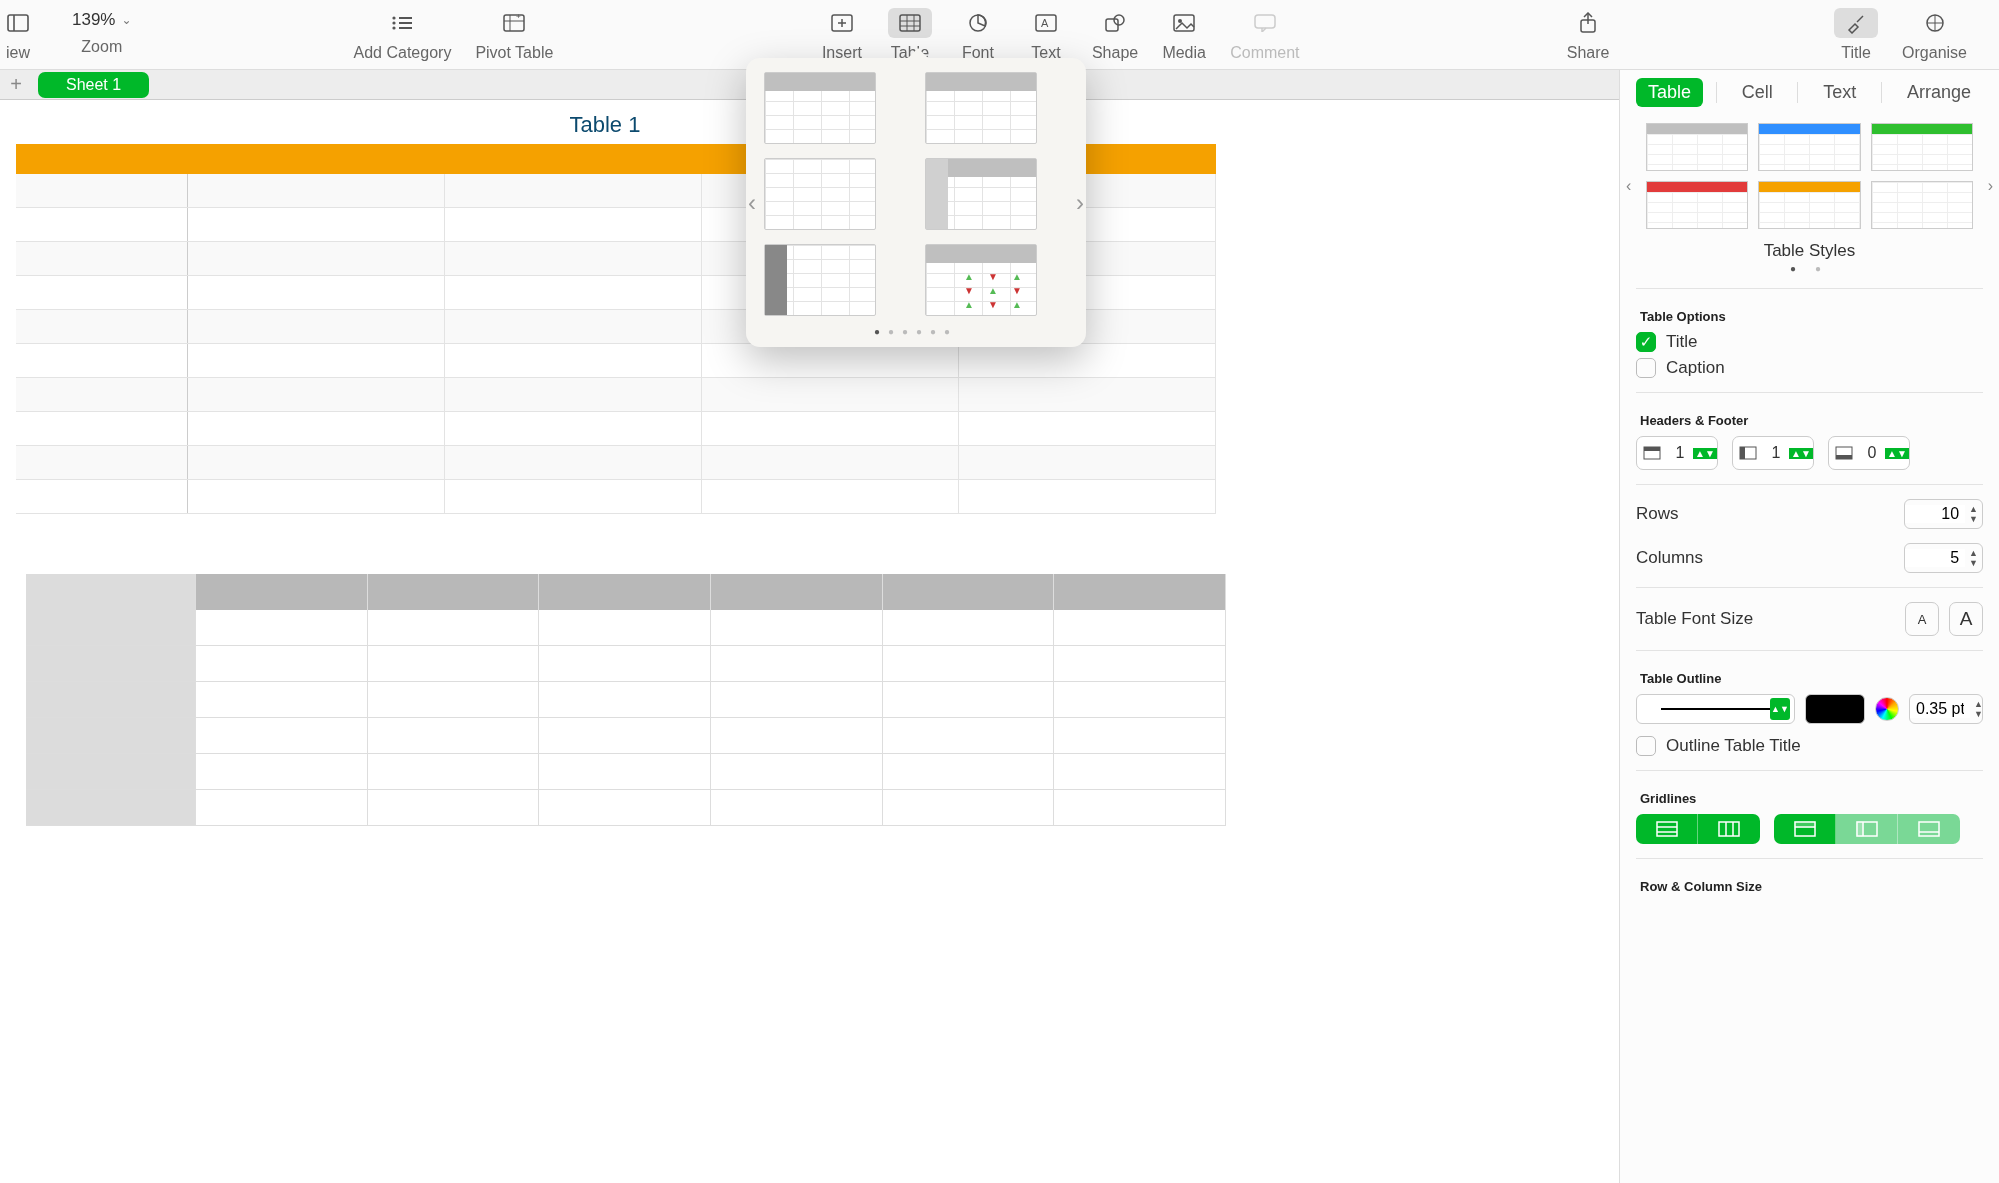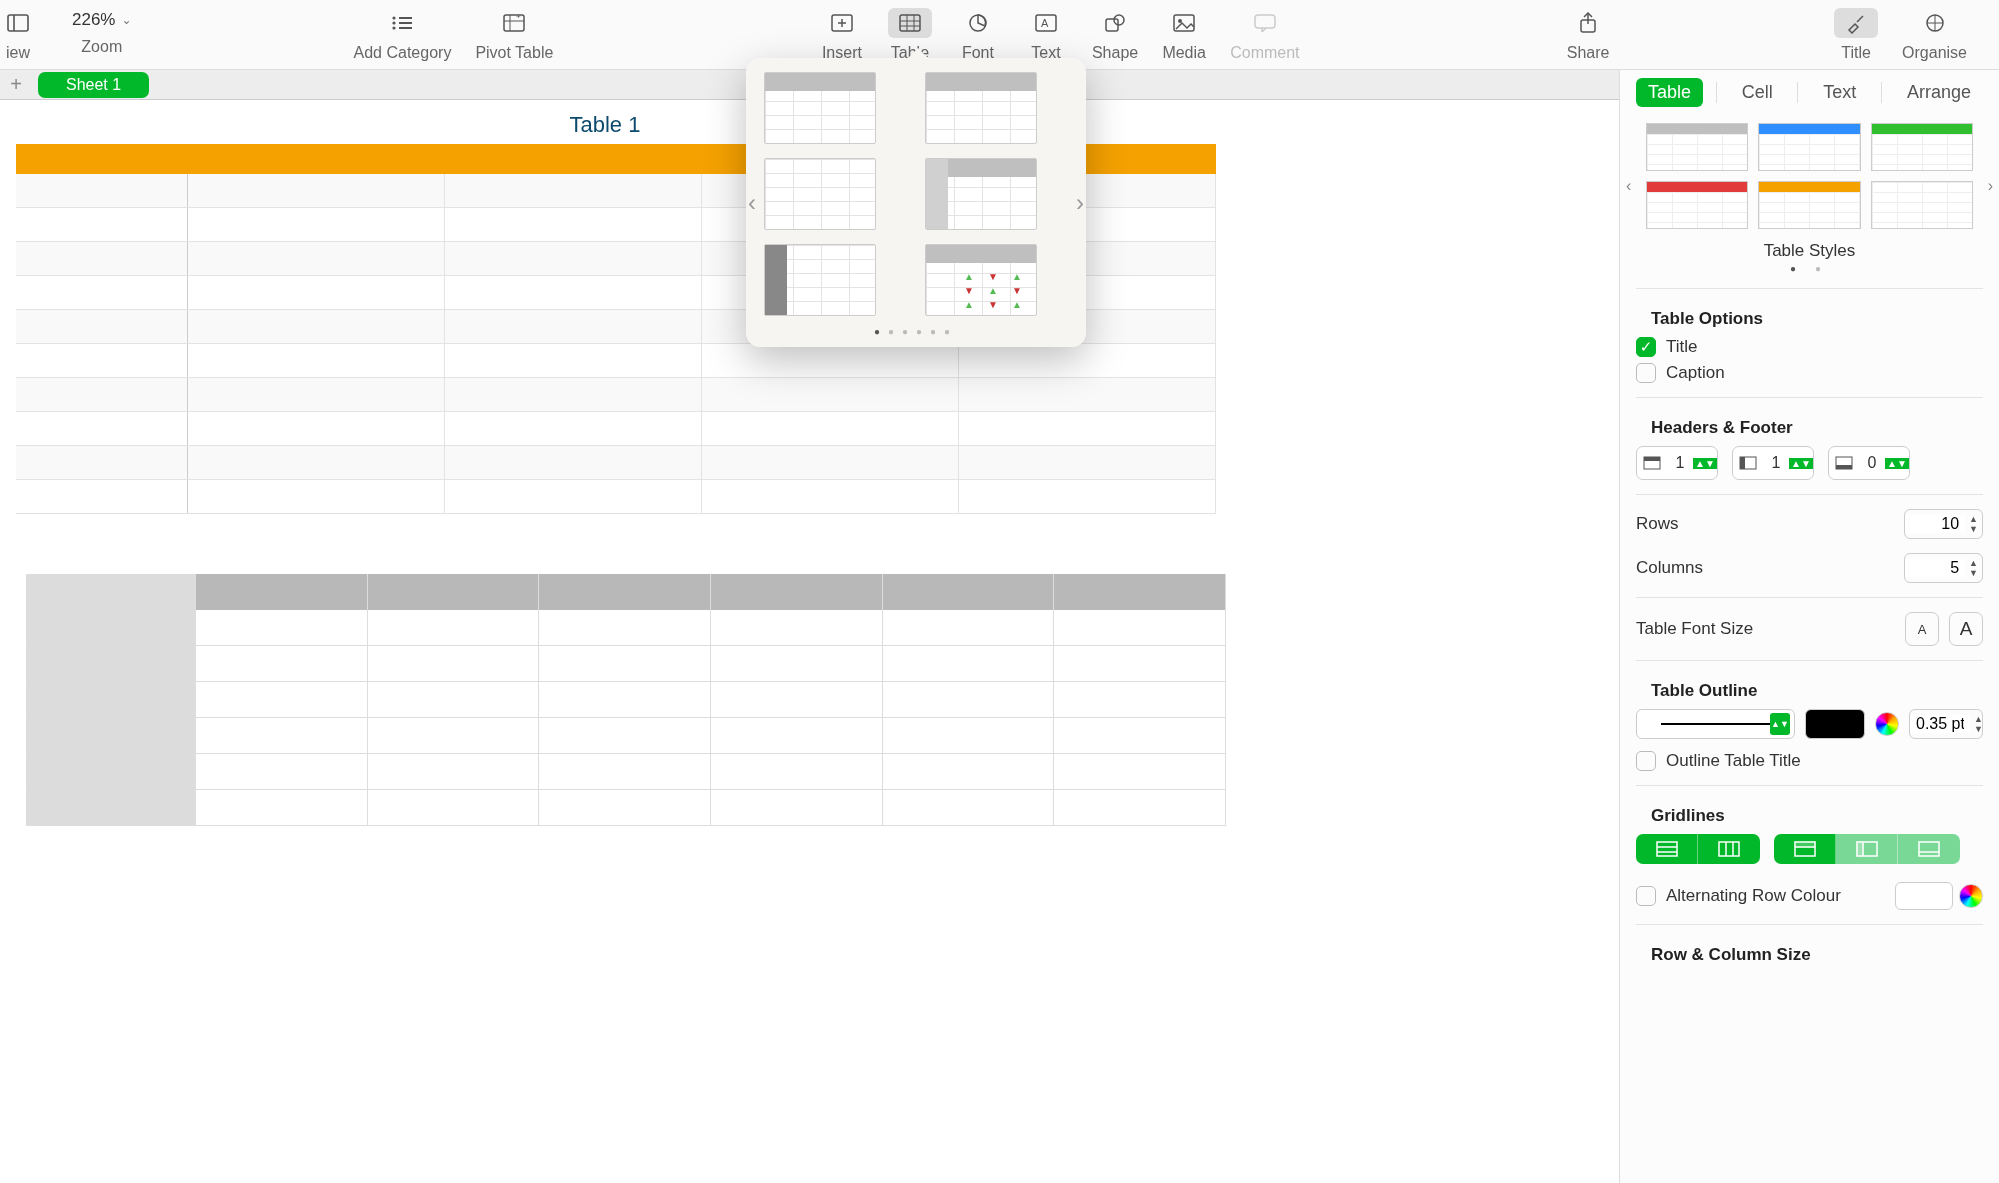--- a/index.html
+++ b/index.html
@@ -58,21 +58,21 @@
   .insp-tab { font-size:18px; color:#555; padding:4px 12px; border-radius:6px;}
   .insp-tab.active{ background:#00b829; color:#fff;}
   .insp-sep{ width:1px;background:#ddd;margin:4px 0;}
   .style-grid { display:grid; grid-template-columns: repeat(3, 1fr); gap:10px; padding: 6px 10px;}
   .style-th { height:48px; border:1px solid #ccc; background:#fff; position:relative;}
   .style-th .bar{position:absolute;top:0;left:0;right:0;height:10px;}
   .style-th .g{background-image:linear-gradient(#eee 1px,transparent 1px),linear-gradient(90deg,#eee 1px,transparent 1px);background-size:25px 10px;position:absolute;inset:0;}
   .style-label{ text-align:center; font-size:17px; color:#333; margin-top:6px;}
   .style-dots{ text-align:center; color:#bbb; letter-spacing:8px; font-size:10px; margin-top:2px;}
 
-  .section-title{ font-size:17px; font-weight:600; color:#222; margin:20px 15px 8px;}
+  .section-title{ font-size:13px; font-weight:600; color:#222; margin:20px 4px 8px;}
   .chk-row{ display:flex; align-items:center; gap:10px; margin:6px 0; font-size:17px; color:#333;}
   .chk{ width:20px; height:20px; border-radius:5px; border:1px solid #bbb; display:flex;align-items:center;justify-content:center;font-size:15px;color:#fff;}
   .chk.on{ background:#00b829; border-color:#00b829;}
 
   .hf-row{ display:flex; gap:14px; margin-top:8px;}
   .hf-ctrl{ display:flex; align-items:center; border:1px solid #ccc; border-radius:7px; overflow:hidden; height:34px; background:#fff;}
   .hf-ic{ width:30px; display:flex;align-items:center;justify-content:center; color:#555;}
   .hf-val{ width:26px; text-align:center; font-size:16px;}
   .hf-step{ width:24px; background:#00b829; color:#fff; display:flex; flex-direction:column; align-items:center; justify-content:center; font-size:10px;}
 
@@ -111,21 +111,21 @@
     <div class="tool-icon">
       <svg width="22" height="18">
           <rect x="1" y="1" width="20" height="16" rx="2" fill="none" stroke="#555" stroke-width="1.6"></rect>
           <line x1="7" y1="1" x2="7" y2="17" stroke="#555" stroke-width="1.6"></line>
         </svg>
     </div>
     <div class="tool-label">iew</div>
   </div>
   <div class="tool-group">
     <div class="zoom-box">
-      <span>226%</span>
+      <span>139%</span>
       <span style="font-size:12px;color:#777">⌄</span>
     </div>
     <div class="tool-label">Zoom</div>
   </div>
 
   <div class="lgap"></div>
 
   <div class="tool-group">
     <div class="tool-icon">
       <svg width="24" height="18">
@@ -624,27 +624,17 @@
         </div>
       <div class="gbtn dim">
           <svg width="22" height="16" fill="none" stroke-width="1.5">
             <rect x="1" y="1" width="20" height="14"></rect>
             <line x1="1" y1="11" x2="21" y2="11"></line>
           </svg>
         </div>
     </div>
   </div>
 
-  <div class="alt-row">
-    <div class="chk-row" style="margin:0">
-      <div class="chk"></div>
-      <span>Alternating Row Colour</span>
-    </div>
-    <div style="display:flex;gap:6px;align-items:center">
-      <div class="alt-well"></div>
-      <div class="color-pick"></div>
-    </div>
-  </div>
 
   <hr class="sep">
 
   <div class="section-title">Row &amp; Column Size</div>
 </div>
 
 </body></html>

